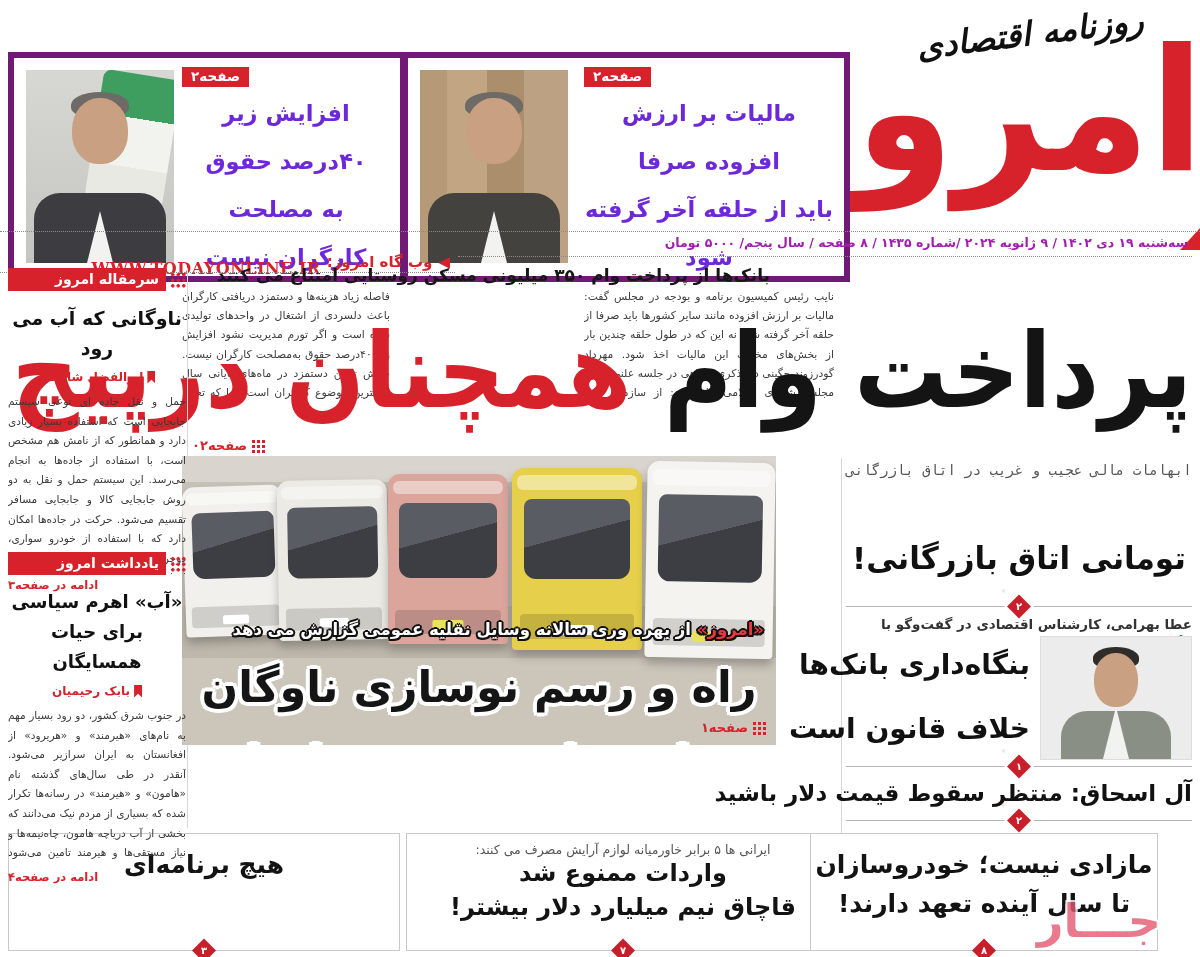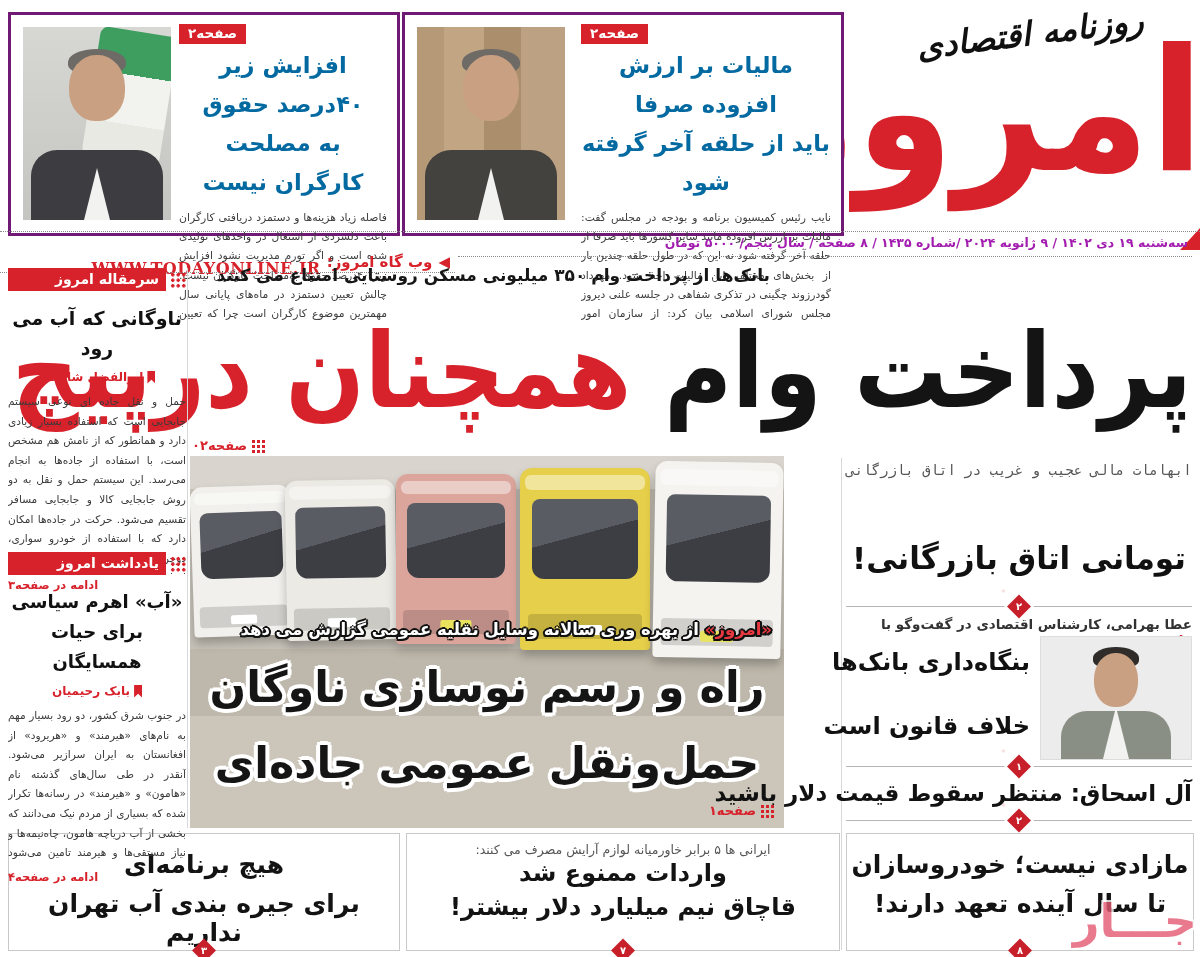--- a/index.html
+++ b/index.html
@@ -15,26 +15,26 @@
   .red-corner{right:0;top:228px;width:20px;height:22px;background:#d8222b;
            clip-path:polygon(100% 0,100% 100%,0 100%);}
   .dateline{right:12px;top:235px;font-size:12.5px;font-weight:bold;color:#a21caf;}
   .dotted{border-top:1px dotted #8a8a8a;height:0;}
   .webbar{left:10px;top:245px;width:440px;font-size:15px;font-weight:bold;color:#d8222b;
           display:flex;align-items:center;gap:6px;direction:rtl;}
   .webbar .arrow{font-size:15px;}
   .webbar .url{direction:ltr;font-family:"DejaVu Serif",serif;font-size:16px;letter-spacing:.5px;margin-top:14px;}
 
   
-  .tbox{border:3px solid #701a75;background:#fff;}
+  .tbox{border:6px solid #701a75;background:#fff;margin-top:40px;}
   .tbox .portrait{position:absolute;left:12px;top:12px;width:148px;height:193px;overflow:hidden;}
   .tbox .tcol{position:absolute;top:8px;}
   .badge{background:#d8222b;color:#fff;font-size:13.5px;font-weight:bold;padding:1px 9px 3px;display:inline-block;}
   .badge-row{text-align:left;}
-  .thead{font-weight:bold;font-size:22.5px;line-height:39px;text-align:center;color:#0369a1;margin-top:2px;}
+  .thead{font-weight:bold;font-size:22.5px;line-height:48px;text-align:center;color:#6d28d9;margin-top:2px;}
   .tbody{font-size:10.8px;line-height:1.78;text-align:justify;color:#3c3c3c;margin-top:6px;overflow:hidden;}
 
   
   .portrait{background:linear-gradient(180deg,#d7d7d4 0%,#c4c4c0 100%);}
   .portrait .flag{position:absolute;right:2px;top:4px;width:78px;height:130px;border-radius:8px;
       background:linear-gradient(180deg,#3e9e5f 0 34%,#f2f2ee 34% 72%,#e9e9e4 72%);transform:rotate(9deg);}
   .portrait .head{position:absolute;left:50%;top:28px;transform:translateX(-50%);width:56px;height:66px;
       background:#c9a081;border-radius:48% 48% 46% 46%;}
   .portrait .hair{position:absolute;left:50%;top:22px;transform:translateX(-50%);width:58px;height:26px;
       background:#6e6a66;border-radius:50% 50% 40% 40%;}
@@ -52,21 +52,21 @@
   .kicker-lead{right:430px;top:265px;font-size:17px;font-weight:bold;color:#161616;}
   .mainhl{right:8px;top:286px;width:1186px;height:152px;line-height:152px;text-align:center;
           font-size:93px;font-weight:bold;white-space:nowrap;transform:scaleY(1.12);transform-origin:top center;}
   .hl-black{color:#141414;}
   .hl-red{color:#d8222b;}
   .page-marker{display:flex;align-items:center;gap:4px;color:#d8222b;font-size:13px;font-weight:bold;}
   .dots-icon{display:inline-block;width:14px;height:14px;flex:0 0 auto;
       background-image:radial-gradient(circle,#d8222b 1.6px,transparent 1.9px);background-size:5px 5px;}
 
   
-  .photo{left:190px;top:456px;width:594px;height:372px;overflow:hidden;
+  .photo{left:182px;top:456px;width:594px;height:289px;overflow:hidden;
          background:linear-gradient(180deg,#d9d5ce 0 9%,#c7c2b8 9% 52%,#beb8ac 52% 70%,#cbc5ba 70%);}
   .bus{position:absolute;border-radius:12px 12px 4px 4px;box-shadow:0 6px 10px rgba(0,0,0,.25);}
   .bus .ws{position:absolute;left:9%;right:9%;top:17%;height:44%;border-radius:8px 8px 12px 12px;
            background:linear-gradient(165deg,#5a5c63 0 45%,#3d3e44 45%);}
   .bus .roof{position:absolute;left:4%;right:4%;top:4%;height:8%;background:rgba(255,255,255,.45);border-radius:6px;}
   .bus .bump{position:absolute;left:6%;right:6%;bottom:6%;height:14%;background:rgba(0,0,0,.14);border-radius:4px;}
   .bus .plate{position:absolute;left:50%;bottom:8%;transform:translateX(-50%);width:26%;height:6%;background:#e9e25c;border-radius:2px;}
   .photo-caption{position:absolute;right:12px;top:164px;font-size:16.5px;font-weight:bold;color:#fff;
       text-shadow:-1.5px -1.5px 0 #111,1.5px -1.5px 0 #111,-1.5px 1.5px 0 #111,1.5px 1.5px 0 #111,0 2px 0 #111,0 -2px 0 #111,2px 0 0 #111,-2px 0 0 #111;}
   .photo-caption .cap-red{color:#e8373f;}
@@ -81,21 +81,21 @@
   .diamond{position:absolute;left:50%;top:-9px;width:17px;height:17px;background:#c8202b;
       transform:translateX(-50%) rotate(45deg);box-shadow:0 0 0 2px #fff, -22px 0 0 -7px #c8202b22;}
   .diamond i{position:absolute;inset:0;transform:rotate(-45deg);color:#fff;font-style:normal;
       font-size:10px;font-weight:bold;text-align:center;line-height:17px;}
   .rc2-kicker{right:8px;width:346px;text-align:right;font-size:13.5px;font-weight:bold;color:#333;}
   .rc2-kicker .kr{color:#d8222b;}
   .rc2-photo{right:8px;top:636px;width:150px;height:122px;overflow:hidden;border:1px solid #ddd;}
   .rc2-photo .head{width:44px;height:54px;top:16px;}
   .rc2-photo .hair{top:10px;width:46px;height:22px;}
   .rc2-photo .torso{width:110px;height:52px;}
-  .rc2-hl{right:170px;width:1000px;direction:rtl;text-align:right;font-size:24px;font-weight:bold;color:#111;white-space:nowrap;}
+  .rc2-hl{right:170px;width:1000px;direction:rtl;text-align:right;font-size:28px;font-weight:bold;color:#111;white-space:nowrap;}
 
   
   .bbox{top:833px;height:116px;border:1px solid #c9c9c9;background:#fff;}
   .bb-kicker{text-align:center;font-size:12.5px;color:#555;margin-top:8px;}
   .bb-line{text-align:center;font-size:25px;font-weight:bold;color:#131313;}
   .bbox .bdiamond{position:absolute;left:50%;bottom:-9px;width:17px;height:17px;background:#c8202b;
       transform:translateX(-50%) rotate(45deg);}
   .bbox .bdiamond i{position:absolute;inset:0;transform:rotate(-45deg);color:#fff;font-style:normal;
       font-size:10px;font-weight:bold;text-align:center;line-height:17px;}
   .watermark{position:absolute;right:-4px;bottom:2px;font-size:46px;font-weight:bold;color:#e45a71;opacity:.8;
@@ -255,36 +255,35 @@
 
   <div class="abs rc-hl" style="top:780px;font-size:23px;">آل اسحاق: منتظر سقوط قیمت دلار باشید</div>
   <div class="abs divider" style="top:820px;">
     <span class="diamond">
         <i>۲</i>
       </span>
   </div>
 
   <div class="abs bbox" style="left:8px;width:390px;">
     <div class="bb-line" style="margin-top:16px;">هیچ برنامه‌ای</div>
-    <div class="bb-line" style="margin-top:10px;">برای جیره بندی آب تهران نداریم</div>
     <span class="bdiamond">
         <i>۳</i>
       </span>
   </div>
 
   <div class="abs bbox" style="left:406px;width:432px;">
     <div class="bb-kicker">ایرانی ها ۵ برابر خاورمیانه لوازم آرایش مصرف می کنند:</div>
     <div class="bb-line" style="margin-top:2px;font-size:24px;">واردات ممنوع شد</div>
     <div class="bb-line" style="margin-top:6px;font-size:24px;">قاچاق نیم میلیارد دلار بیشتر!</div>
     <span class="bdiamond">
         <i>۷</i>
       </span>
   </div>
 
-  <div class="abs bbox" style="left:846px;width:346px;">
+  <div class="abs bbox" style="left:810px;width:346px;">
     <div class="bb-line" style="margin-top:16px;">مازادی نیست؛ خودروسازان</div>
     <div class="bb-line" style="margin-top:10px;">تا سال آینده تعهد دارند!</div>
     <span class="bdiamond">
         <i>۸</i>
       </span>
     <div class="watermark">جـــار</div>
   </div>
 
   <div class="abs sbx" style="top:268px;">
     <div class="sb-head">

